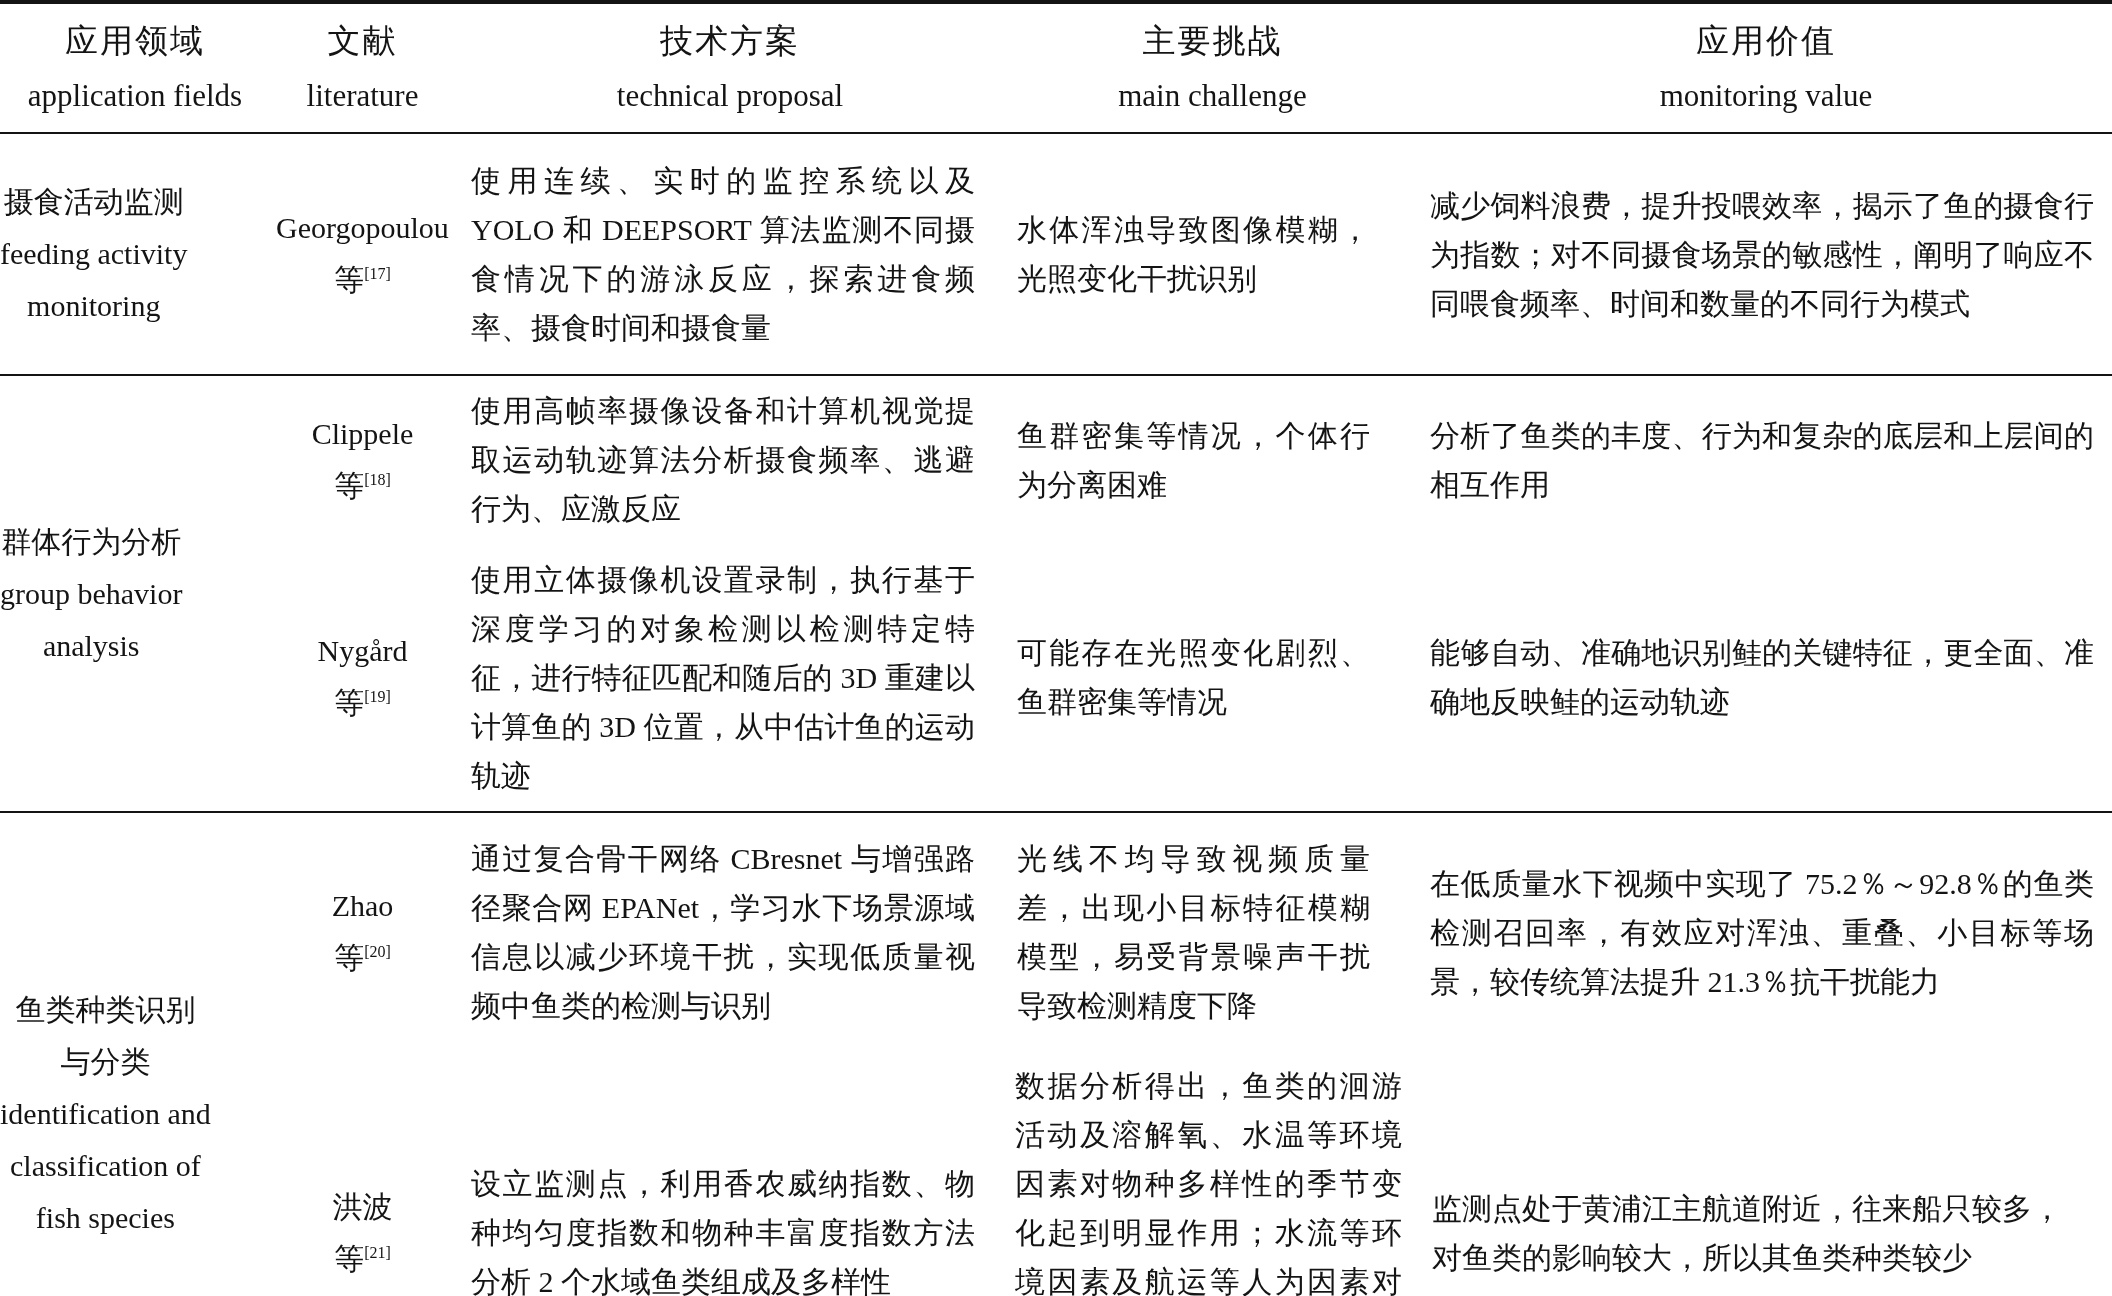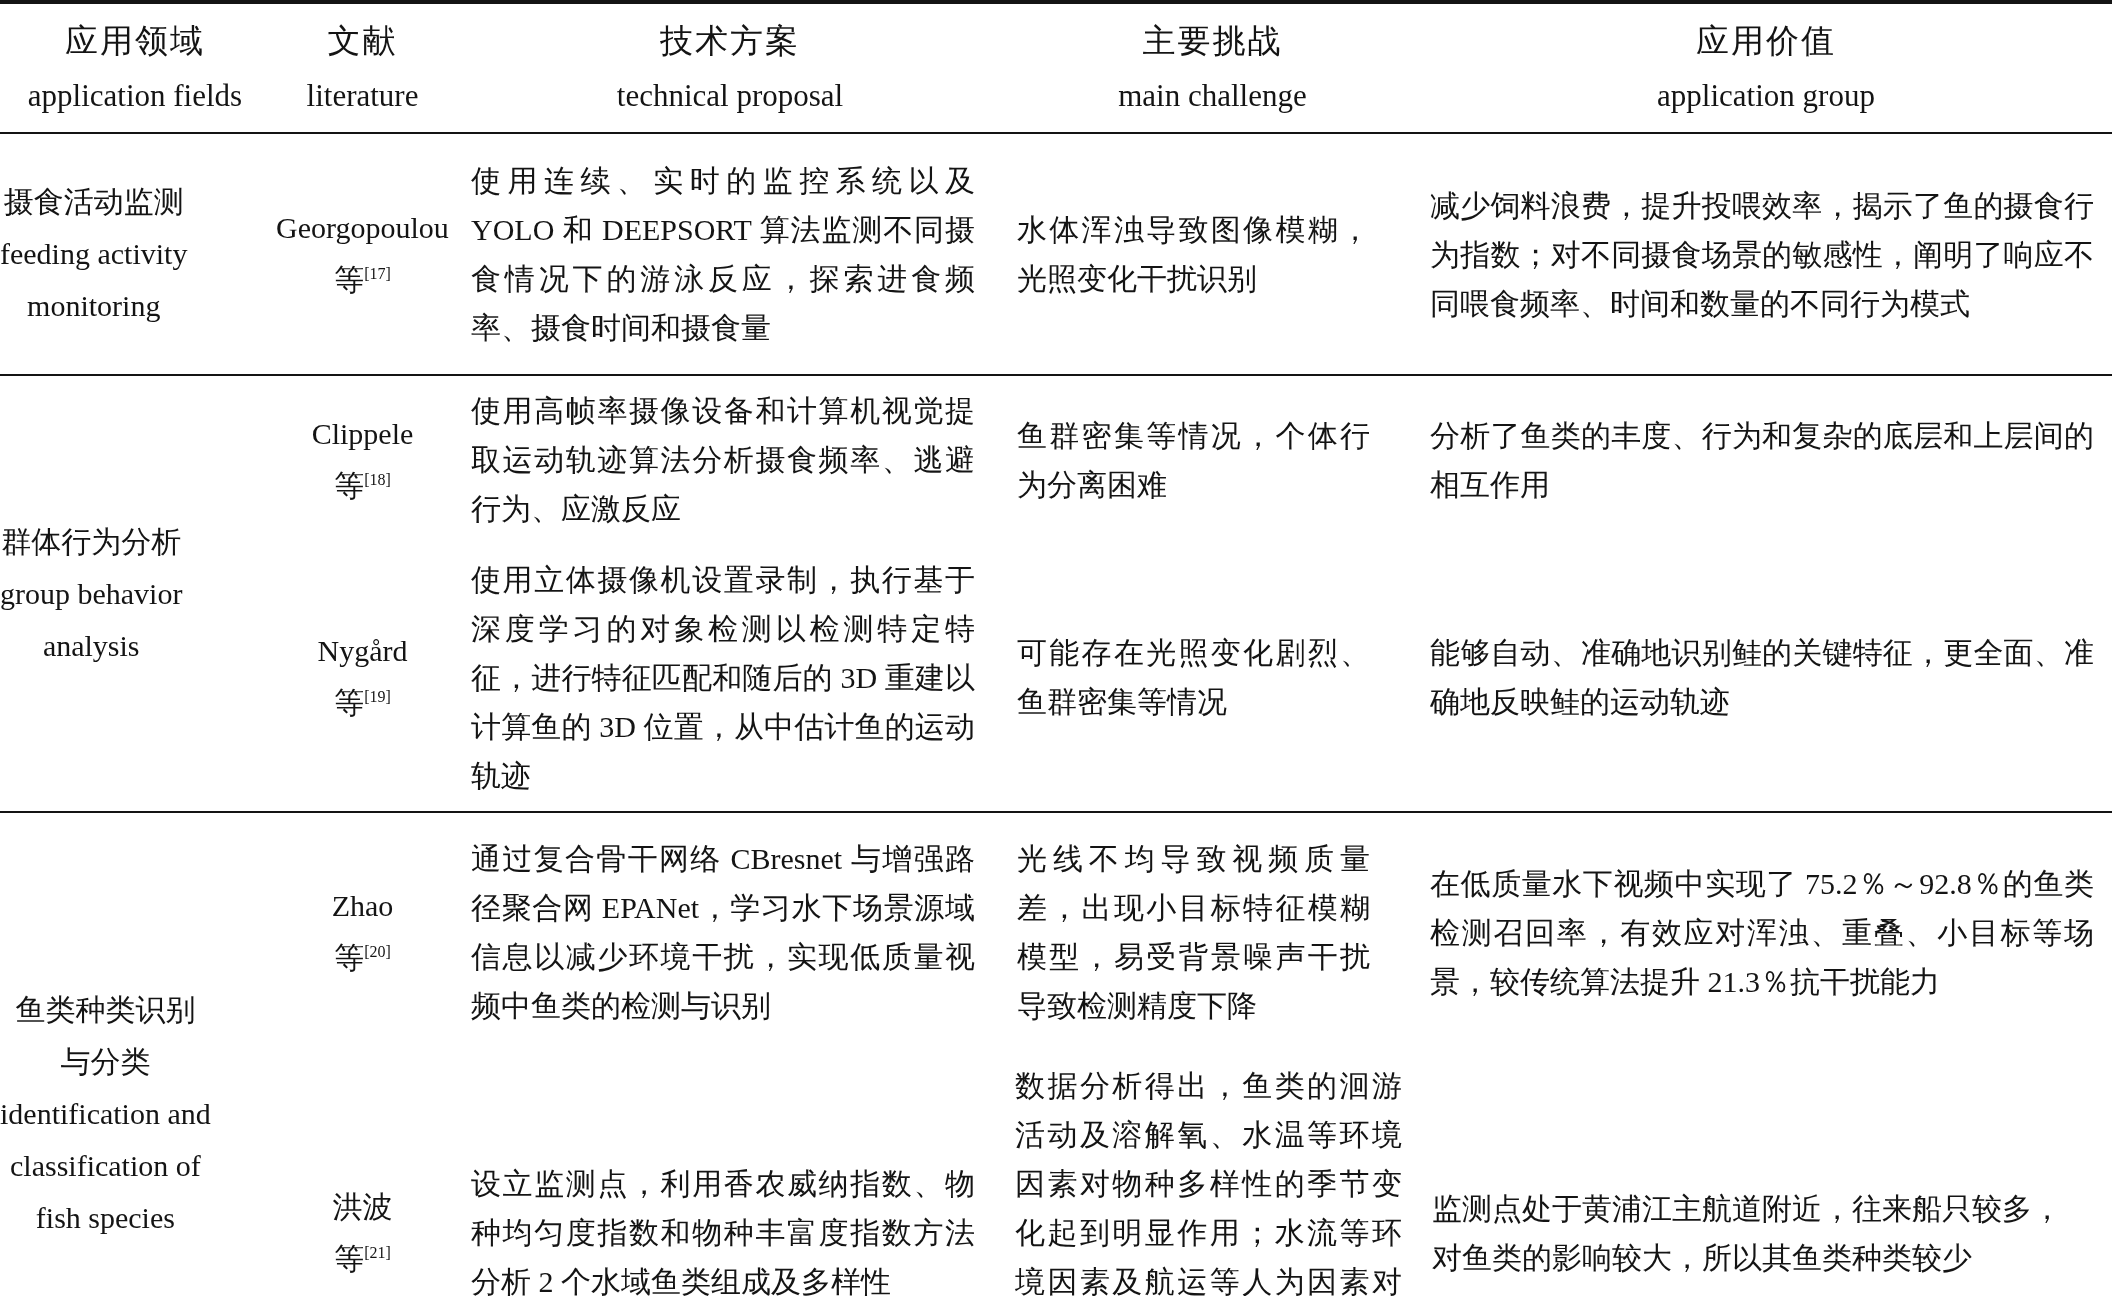--- a/index.html
+++ b/index.html
@@ -117,21 +117,21 @@
     <div class="header-cell">
       <div class="header-zh">技术方案</div>
       <div class="header-en">technical proposal</div>
     </div>
     <div class="header-cell">
       <div class="header-zh">主要挑战</div>
       <div class="header-en">main challenge</div>
     </div>
     <div class="header-cell">
       <div class="header-zh">应用价值</div>
-      <div class="header-en">application group</div>
+      <div class="header-en">monitoring value</div>
     </div>
   </div>
 
   <div class="group">
     <div class="field-cell">
       <div class="field-text">摄食活动监测
 feeding activity
 monitoring</div>
     </div>
     <div class="subrows">

